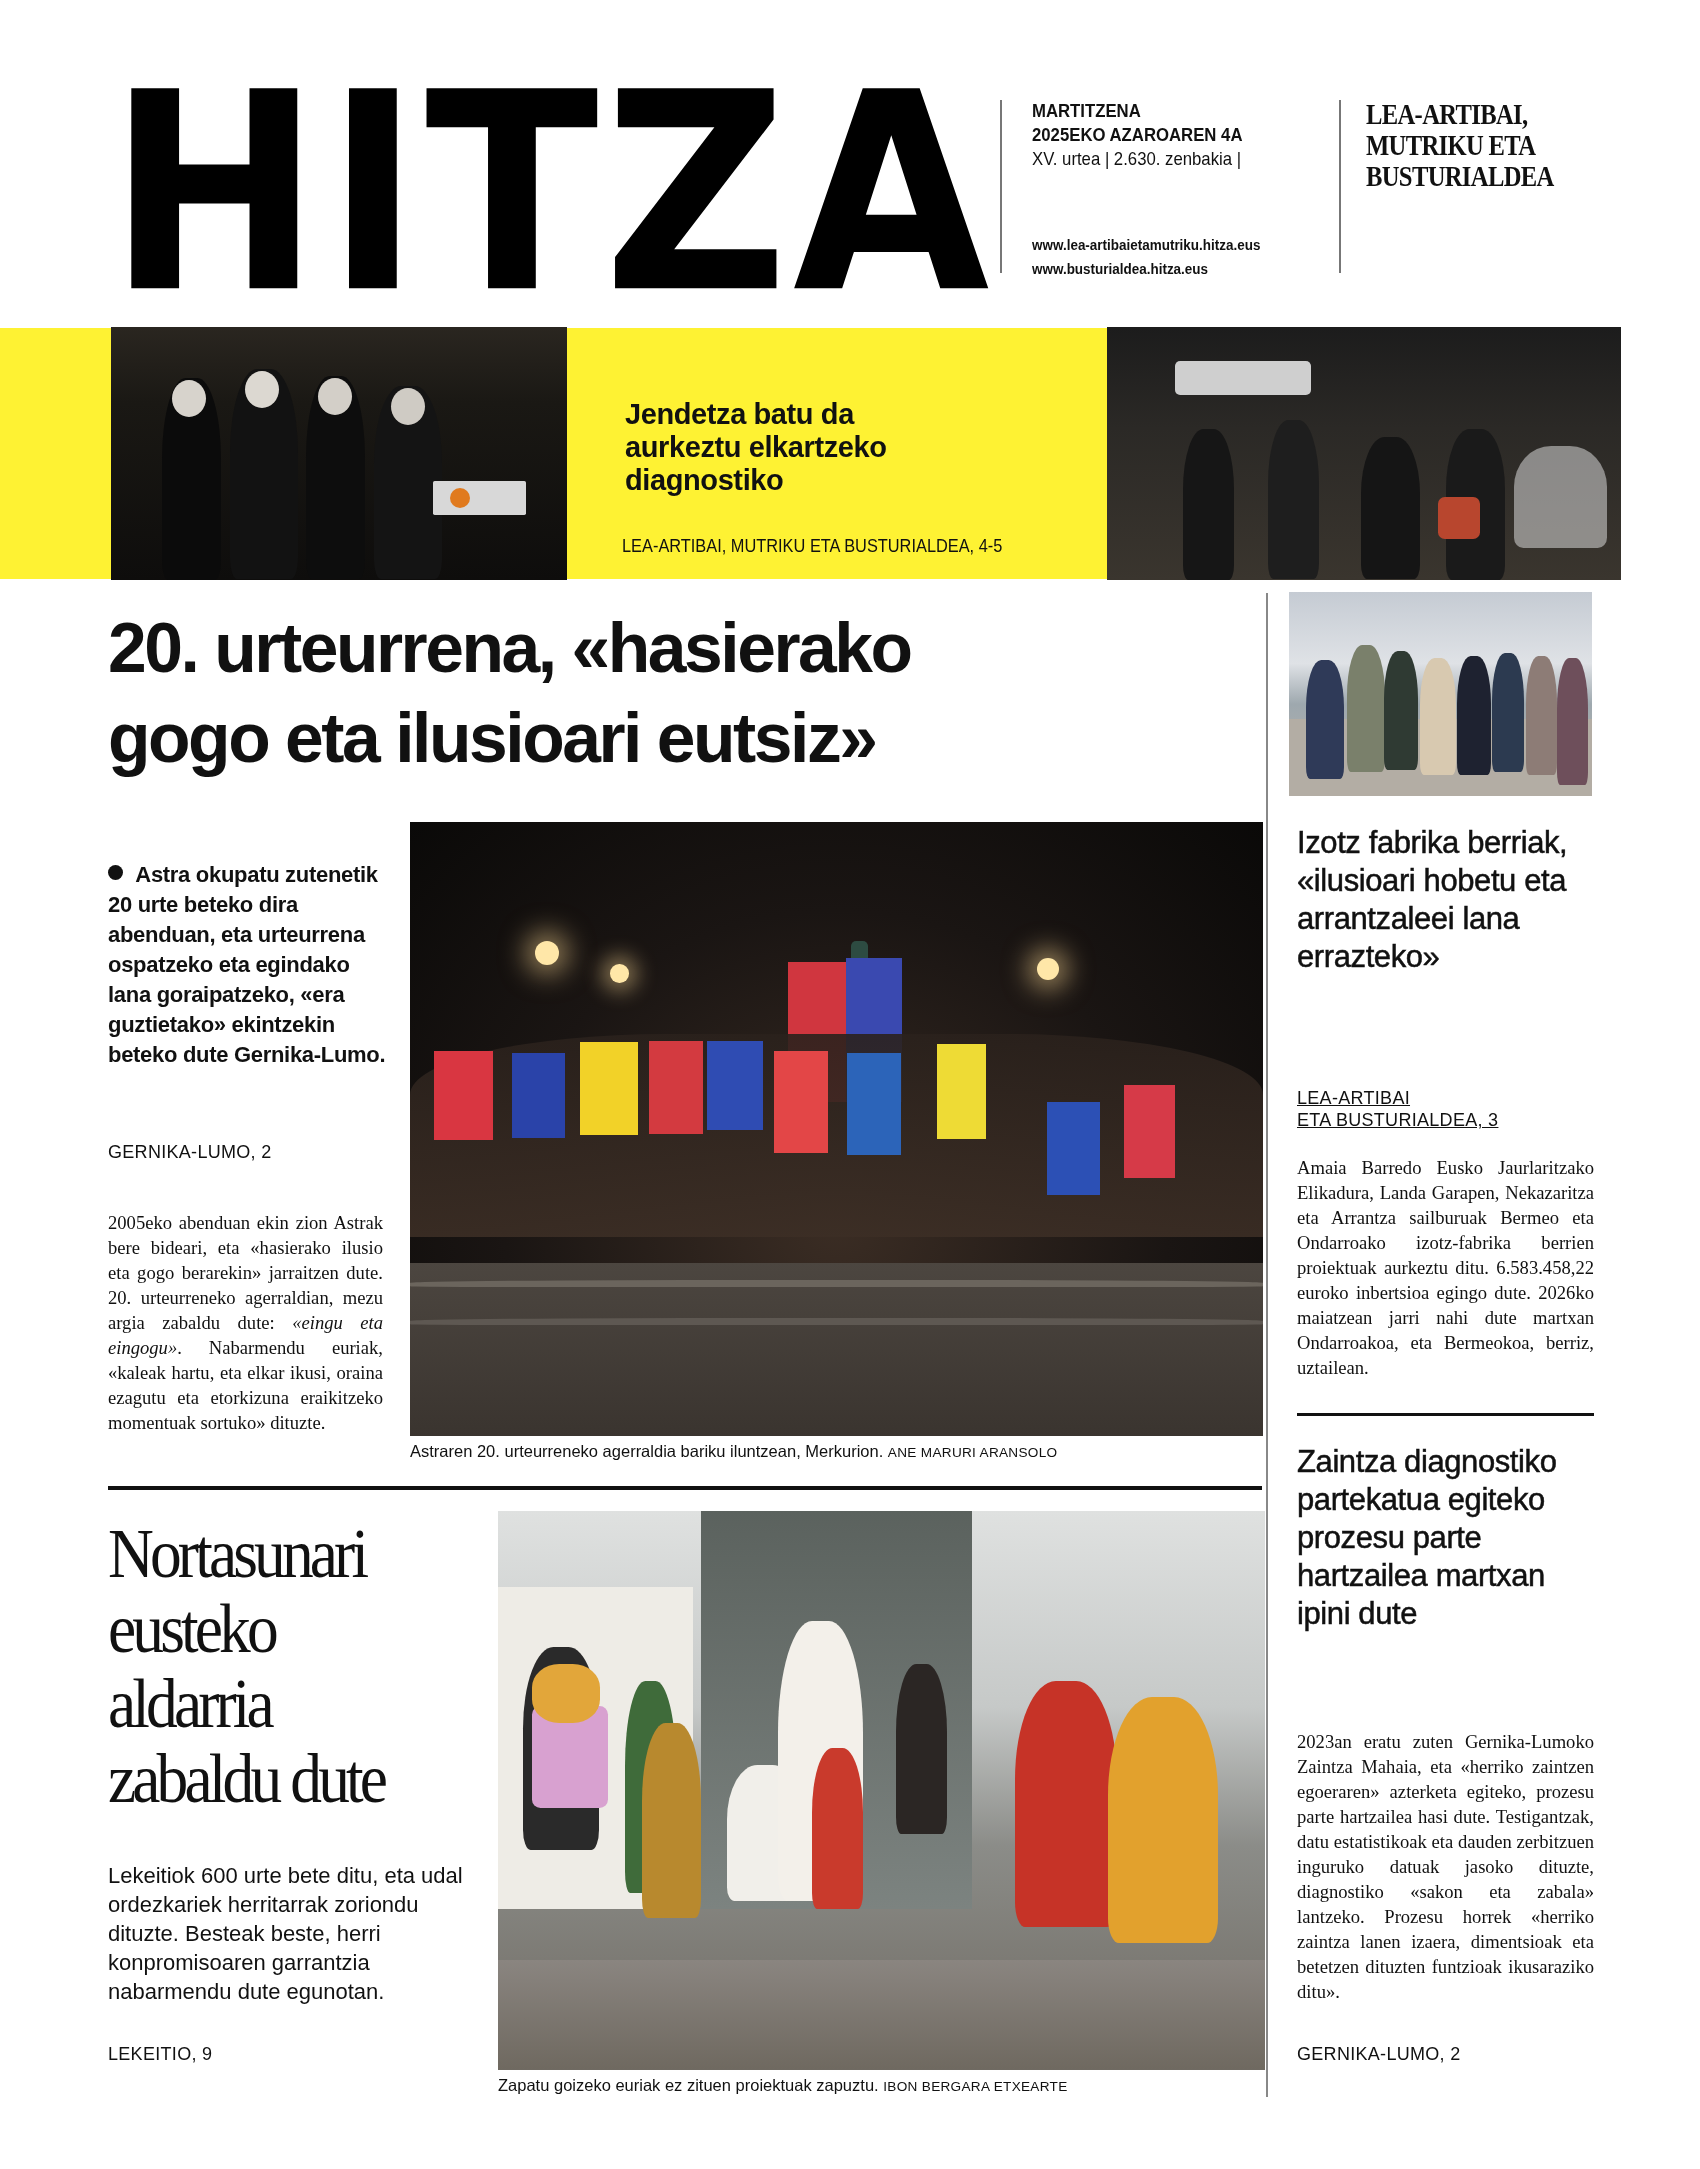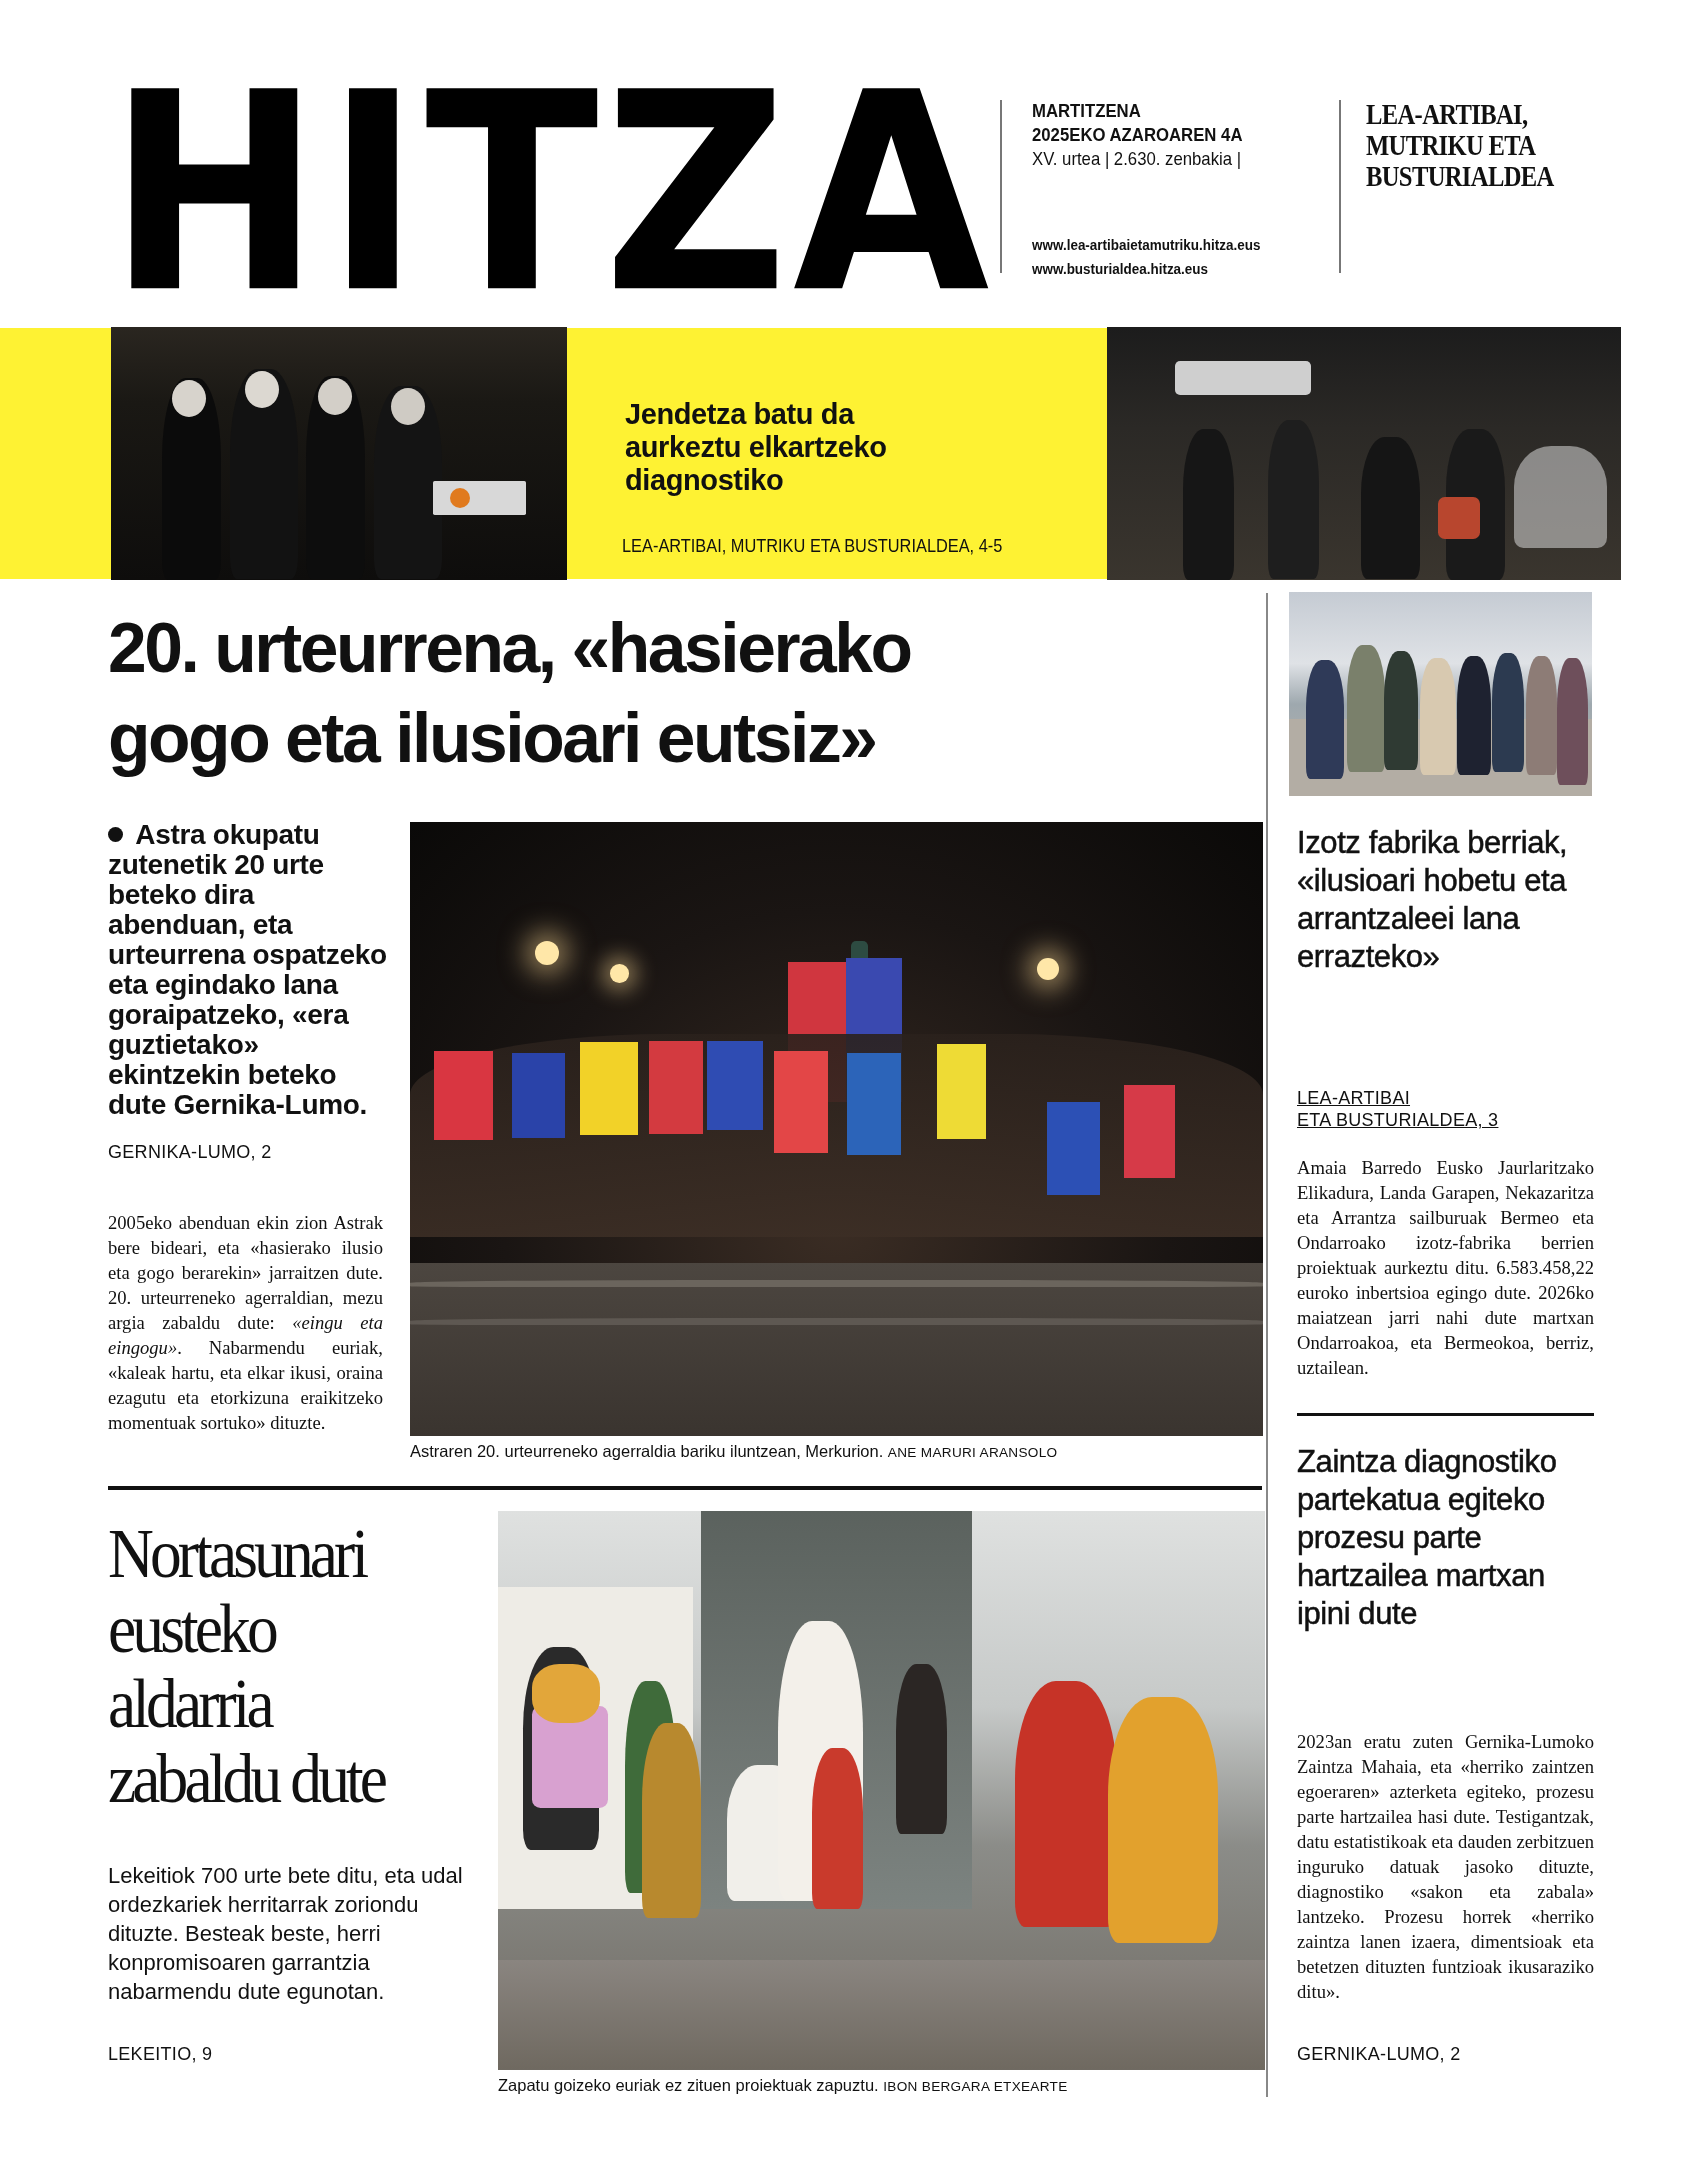--- a/index.html
+++ b/index.html
@@ -21,21 +21,21 @@
   .band { left: 0; top: 328px; width: 1621px; height: 251px; background: #fef233; }
   .photo { background: #111; overflow: hidden; }
   .photo-left { left: 111px; top: 327px; width: 456px; height: 253px; background: linear-gradient(180deg,#2a2620 0%,#1a1814 30%,#0e0d0c 100%); }
   .photo-right { left: 1107px; top: 327px; width: 514px; height: 253px; background: linear-gradient(180deg,#1c1c1c 0%,#2b2926 40%,#3a352e 100%); }
   .fig { position: absolute; border-radius: 40% 40% 10% 10%; }
   .band-head { left: 625px; top: 398px; width: 441px; font-weight: 700; font-size: 29px; line-height: 33px; letter-spacing: -0.4px; }
   .band-ref { left: 622px; top: 535px; font-size: 18.6px; line-height: 22px; transform: scaleX(0.88); transform-origin: left; white-space: nowrap; }
 
   
   .main-head { left: 108px; top: 603px; width: 1161px; font-family: "Liberation Sans", sans-serif; font-weight: 700; font-size: 71px; line-height: 90px; letter-spacing: -2.5px; transform: scaleX(0.98); transform-origin: left; }
-  .lead { left: 108px; top: 820px; width: 280px; font-size: 28px; line-height: 30px; font-weight: 700; letter-spacing: -0.3px; }
+  .lead { left: 108px; top: 860px; width: 280px; font-size: 22px; line-height: 30px; font-weight: 700; letter-spacing: -0.3px; }
   .bullet { display: inline-block; width: 15.3px; height: 15.3px; background: #111; border-radius: 50%; margin-right: 12px; vertical-align: 1.7px; }
   .kicker { font-size: 18px; line-height: 22px; letter-spacing: 0.3px; }
   .serif-body { font-family: "Liberation Serif", serif; font-size: 18.6px; line-height: 25px; text-align: justify; hyphens: manual; }
   .body1 { left: 108px; top: 1210px; width: 275px; }
   .photo-main { left: 410px; top: 822px; width: 853px; height: 614px; background: radial-gradient(ellipse at 50% 65%, #3b2d24 0%, #1a1513 55%, #0a0908 100%); }
   .caption { font-size: 16.5px; line-height: 20.3px; white-space: nowrap; }
   .caption .credit { font-size: 13.6px; letter-spacing: 0.3px; }
   .rule-thick { background: #111; }
 
   
@@ -137,21 +137,21 @@
 <div class="abs caption" style="left:410px;top:1441px;"><span>Astraren 20. urteurreneko agerraldia bariku iluntzean, Merkurion.</span> <span class="credit">ANE MARURI ARANSOLO</span></div>
 
 <div class="abs rule-thick" style="left:108px;top:1486px;width:1154px;height:4.2px;"></div>
 
 <div class="abs serif-head">
   <div>Nortasunari</div>
   <div>eusteko</div>
   <div>aldarria</div>
   <div>zabaldu dute</div>
 </div>
-<div class="abs lead2">Lekeitiok 700 urte bete ditu, eta udal ordezkariek herritarrak zoriondu dituzte. Besteak beste, herri konpromisoaren garrantzia nabarmendu dute egunotan.</div>
+<div class="abs lead2">Lekeitiok 600 urte bete ditu, eta udal ordezkariek herritarrak zoriondu dituzte. Besteak beste, herri konpromisoaren garrantzia nabarmendu dute egunotan.</div>
 <div class="abs kicker" style="left:108px;top:2043px;">LEKEITIO, 9</div>
 
 <div class="abs photo photo-second">
   <div class="fig" style="left:203px;top:0;width:271px;height:398px;background:linear-gradient(180deg,#5b625e,#7c8380);border-radius:0;"></div>
   <div class="fig" style="left:0;top:76px;width:195px;height:322px;background:#eeece6;border-radius:0;"></div>
   <div class="fig" style="left:0;top:449px;width:767px;height:109px;background:linear-gradient(180deg,#8a8580,#6f6960);border-radius:0;"></div>
   <div class="fig" style="left:25.4px;top:136px;width:76px;height:203px;background:#2a2a2a;"></div>
   <div class="fig" style="left:34px;top:195px;width:76px;height:102px;background:#d8a1d0;border-radius:8.5px;"></div>
   <div class="fig" style="left:34px;top:153px;width:68px;height:59px;background:#e2a63a;border-radius:40%;"></div>
   <div class="fig" style="left:127px;top:170px;width:51px;height:212px;background:#3f6b3a;"></div>

